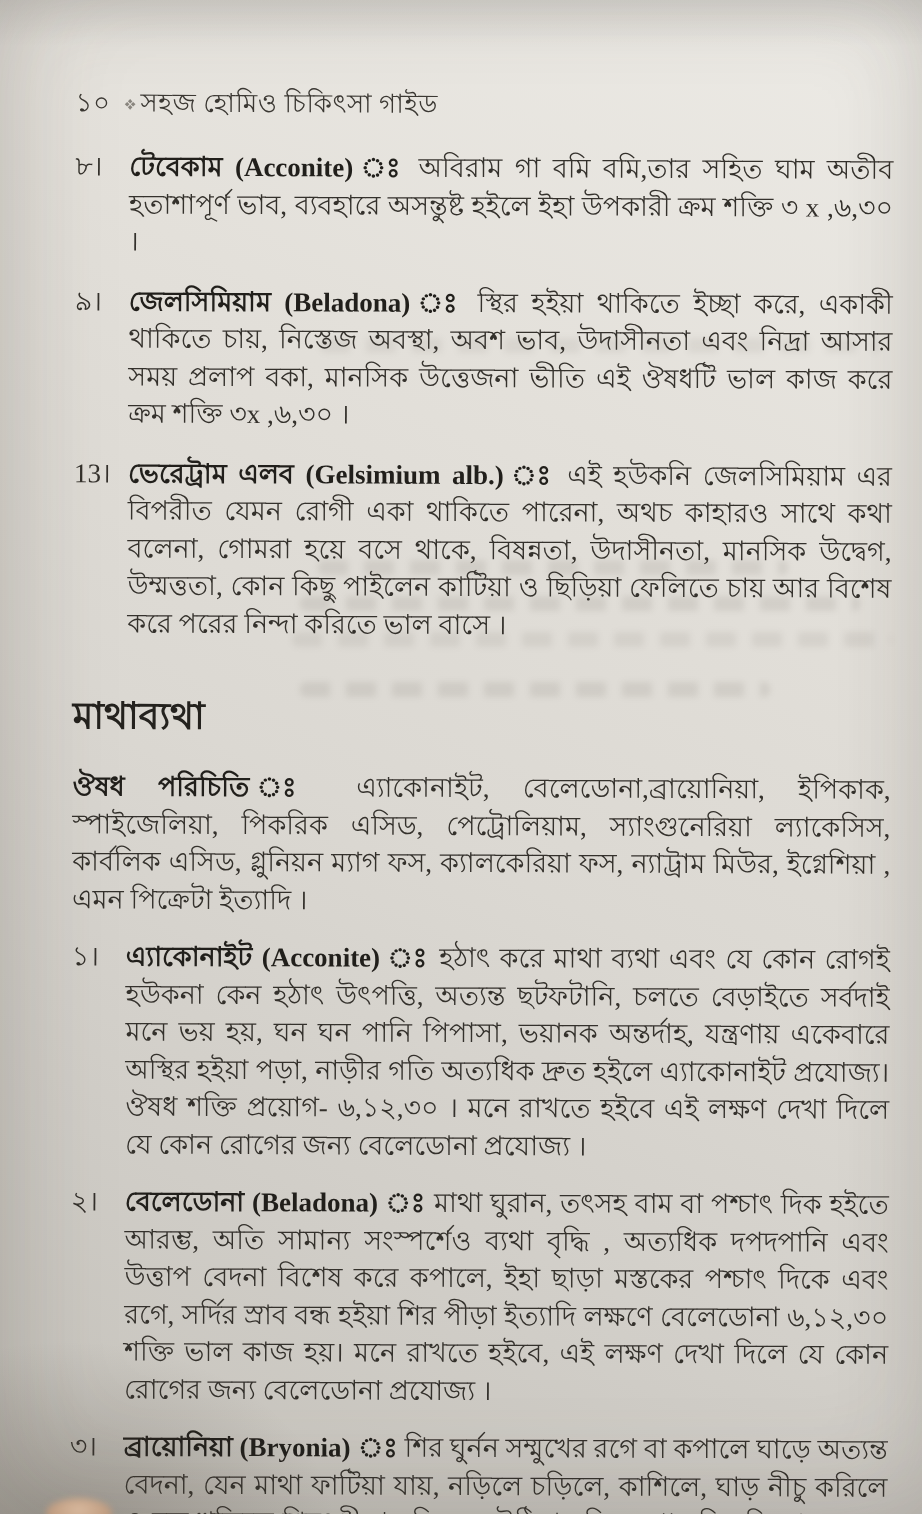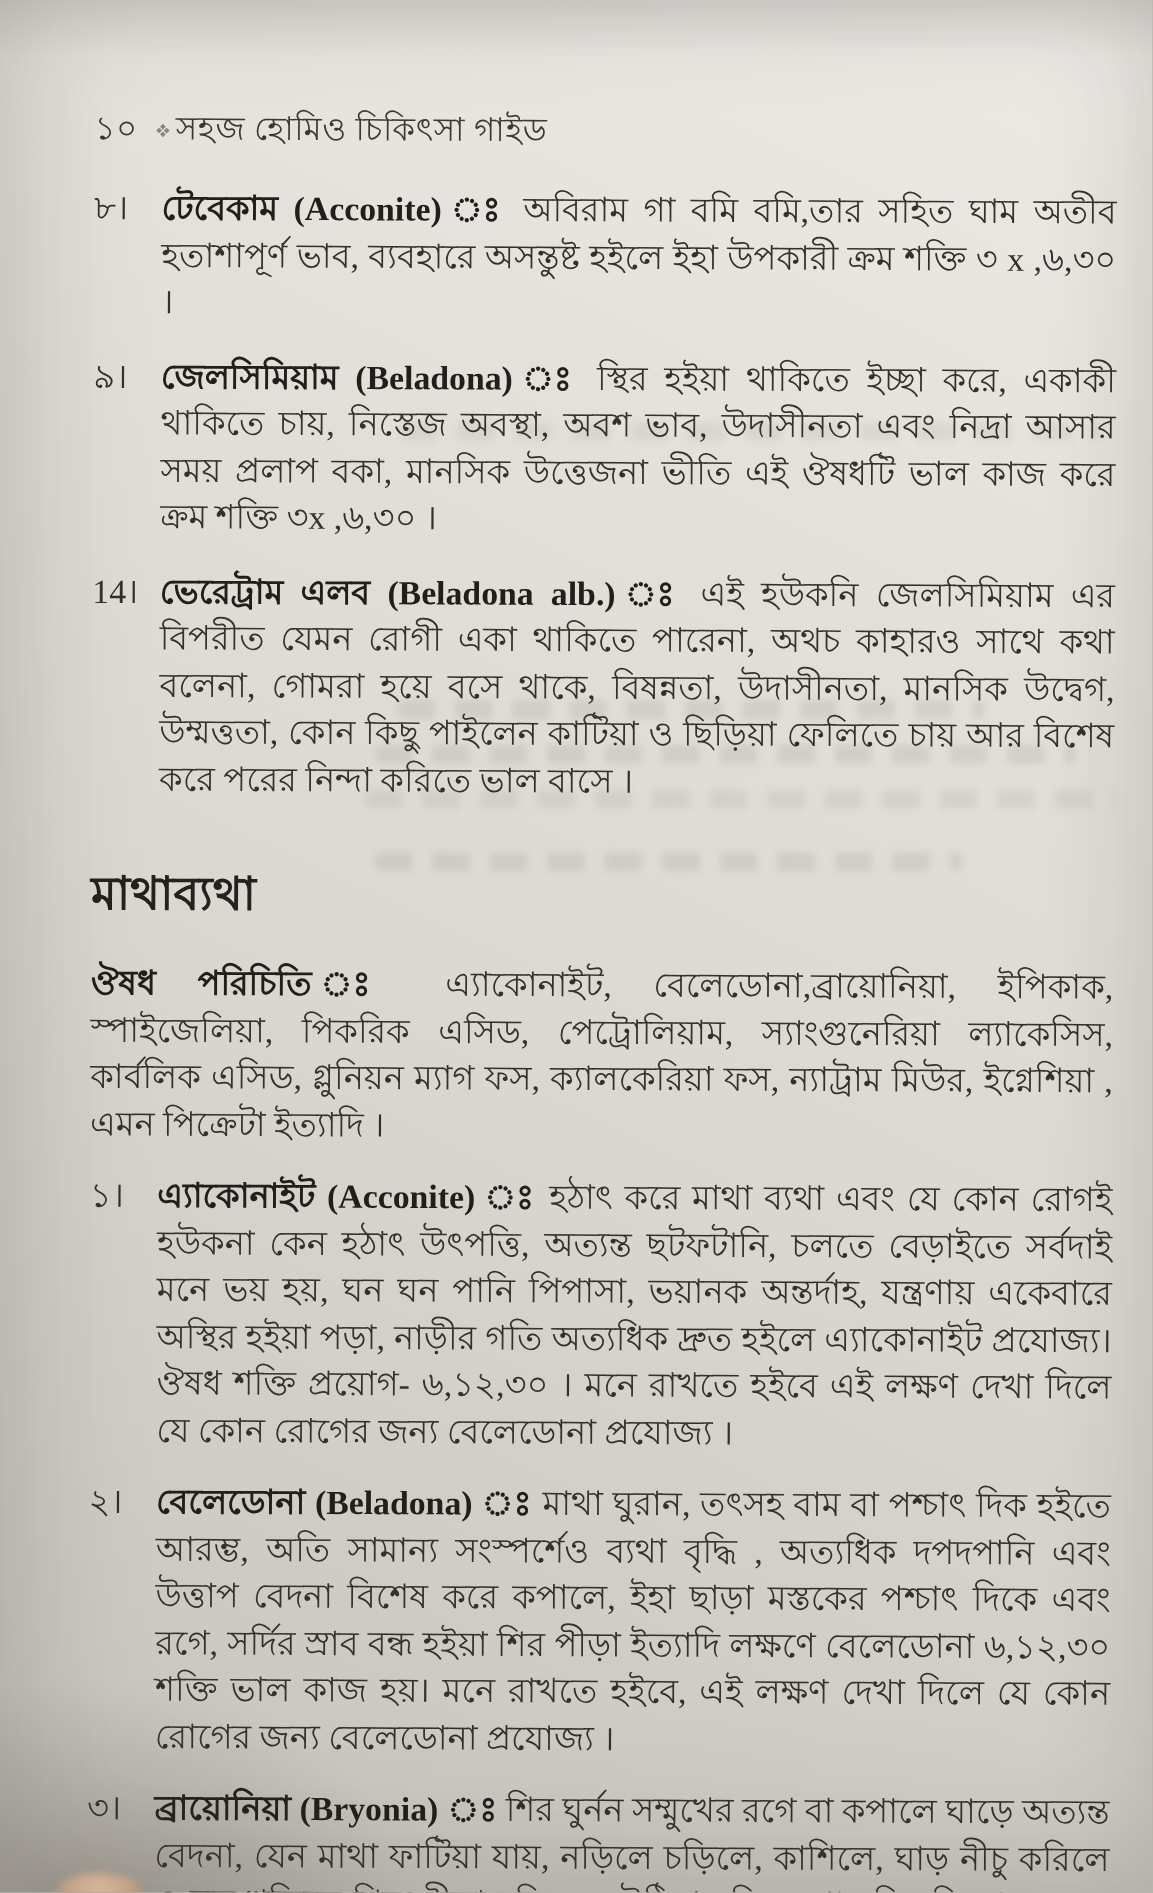--- a/index.html
+++ b/index.html
@@ -78,22 +78,22 @@
         <span class="num">৮।</span>
         <p class="body"><b class="lead"><span>টেবেকাম</span> <span>(Acconite)</span> <span>ঃ</span></b> <span>অবিরাম গা বমি বমি,তার সহিত ঘাম অতীব হতাশাপূর্ণ ভাব, ব্যবহারে অসন্তুষ্ট হইলে ইহা  উপকারী ক্রম শক্তি ৩ x ,৬,৩০ ।</span></p>
       </div>
 
       <div class="item">
         <span class="num">৯।</span>
         <p class="body"><b class="lead"><span>জেলসিমিয়াম</span> <span>(Beladona)</span> <span>ঃ</span></b> <span>স্থির হইয়া থাকিতে ইচ্ছা করে, একাকী থাকিতে চায়, নিস্তেজ অবস্থা, অবশ ভাব, উদাসীনতা এবং নিদ্রা আসার সময় প্রলাপ বকা, মানসিক উত্তেজনা ভীতি এই ঔষধটি ভাল কাজ করে ক্রম শক্তি ৩x ,৬,৩০ ।</span></p>
       </div>
 
       <div class="item">
-        <span class="num">14।</span>
-        <p class="body"><b class="lead"><span>ভেরেট্রাম এলব</span> <span>(Beladona alb.)</span> <span>ঃ</span></b> <span>এই হউকনি জেলসিমিয়াম এর বিপরীত যেমন রোগী একা থাকিতে পারেনা, অথচ কাহারও সাথে কথা বলেনা, গোমরা হয়ে বসে থাকে, বিষন্নতা, উদাসীনতা, মানসিক উদ্বেগ, উম্মত্ততা, কোন  কিছু পাইলেন কাটিয়া ও ছিড়িয়া ফেলিতে চায় আর বিশেষ করে পরের নিন্দা করিতে ভাল বাসে ।</span></p>
+        <span class="num">13।</span>
+        <p class="body"><b class="lead"><span>ভেরেট্রাম এলব</span> <span>(Gelsimium alb.)</span> <span>ঃ</span></b> <span>এই হউকনি জেলসিমিয়াম এর বিপরীত যেমন রোগী একা থাকিতে পারেনা, অথচ কাহারও সাথে কথা বলেনা, গোমরা হয়ে বসে থাকে, বিষন্নতা, উদাসীনতা, মানসিক উদ্বেগ, উম্মত্ততা, কোন  কিছু পাইলেন কাটিয়া ও ছিড়িয়া ফেলিতে চায় আর বিশেষ করে পরের নিন্দা করিতে ভাল বাসে ।</span></p>
       </div>
 
     </section>
 
     <h2 class="section">মাথাব্যথা</h2>
 
     <p class="intro"><b><span>ঔষধ পরিচিতি</span> <span>ঃ</span></b> <span>এ্যাকোনাইট, বেলেডোনা,ব্রায়োনিয়া, ইপিকাক, স্পাইজেলিয়া, পিকরিক এসিড, পেট্রোলিয়াম, স্যাংগুনেরিয়া  ল্যাকেসিস, কার্বলিক এসিড, গ্লুনিয়ন ম্যাগ ফস, ক্যালকেরিয়া ফস, ন্যাট্রাম মিউর, ইগ্নেশিয়া , এমন পিক্রেটা ইত্যাদি ।</span></p>
 
     <section class="items-sec">
 

